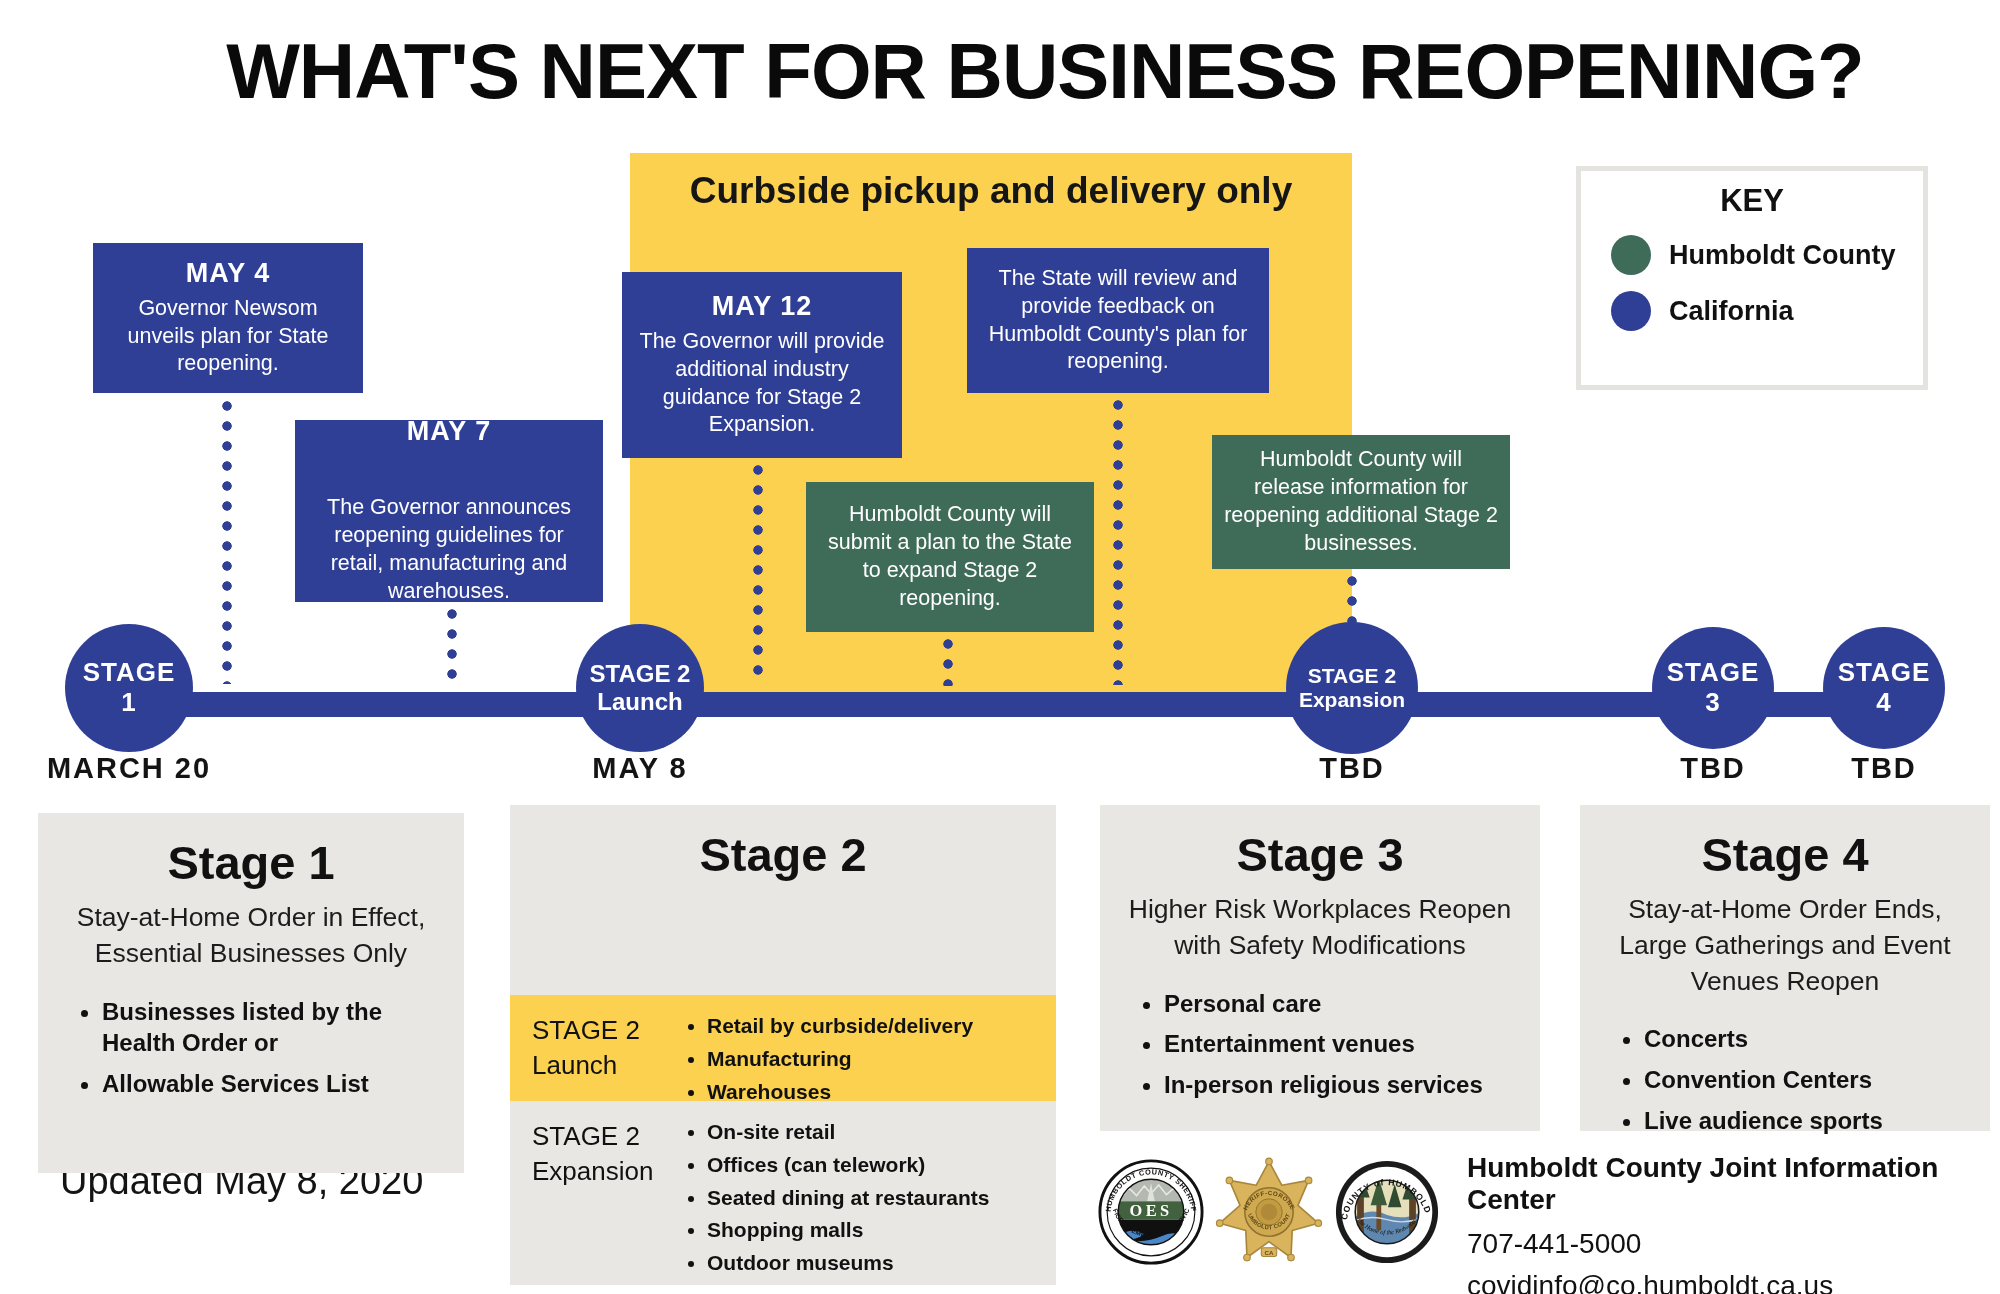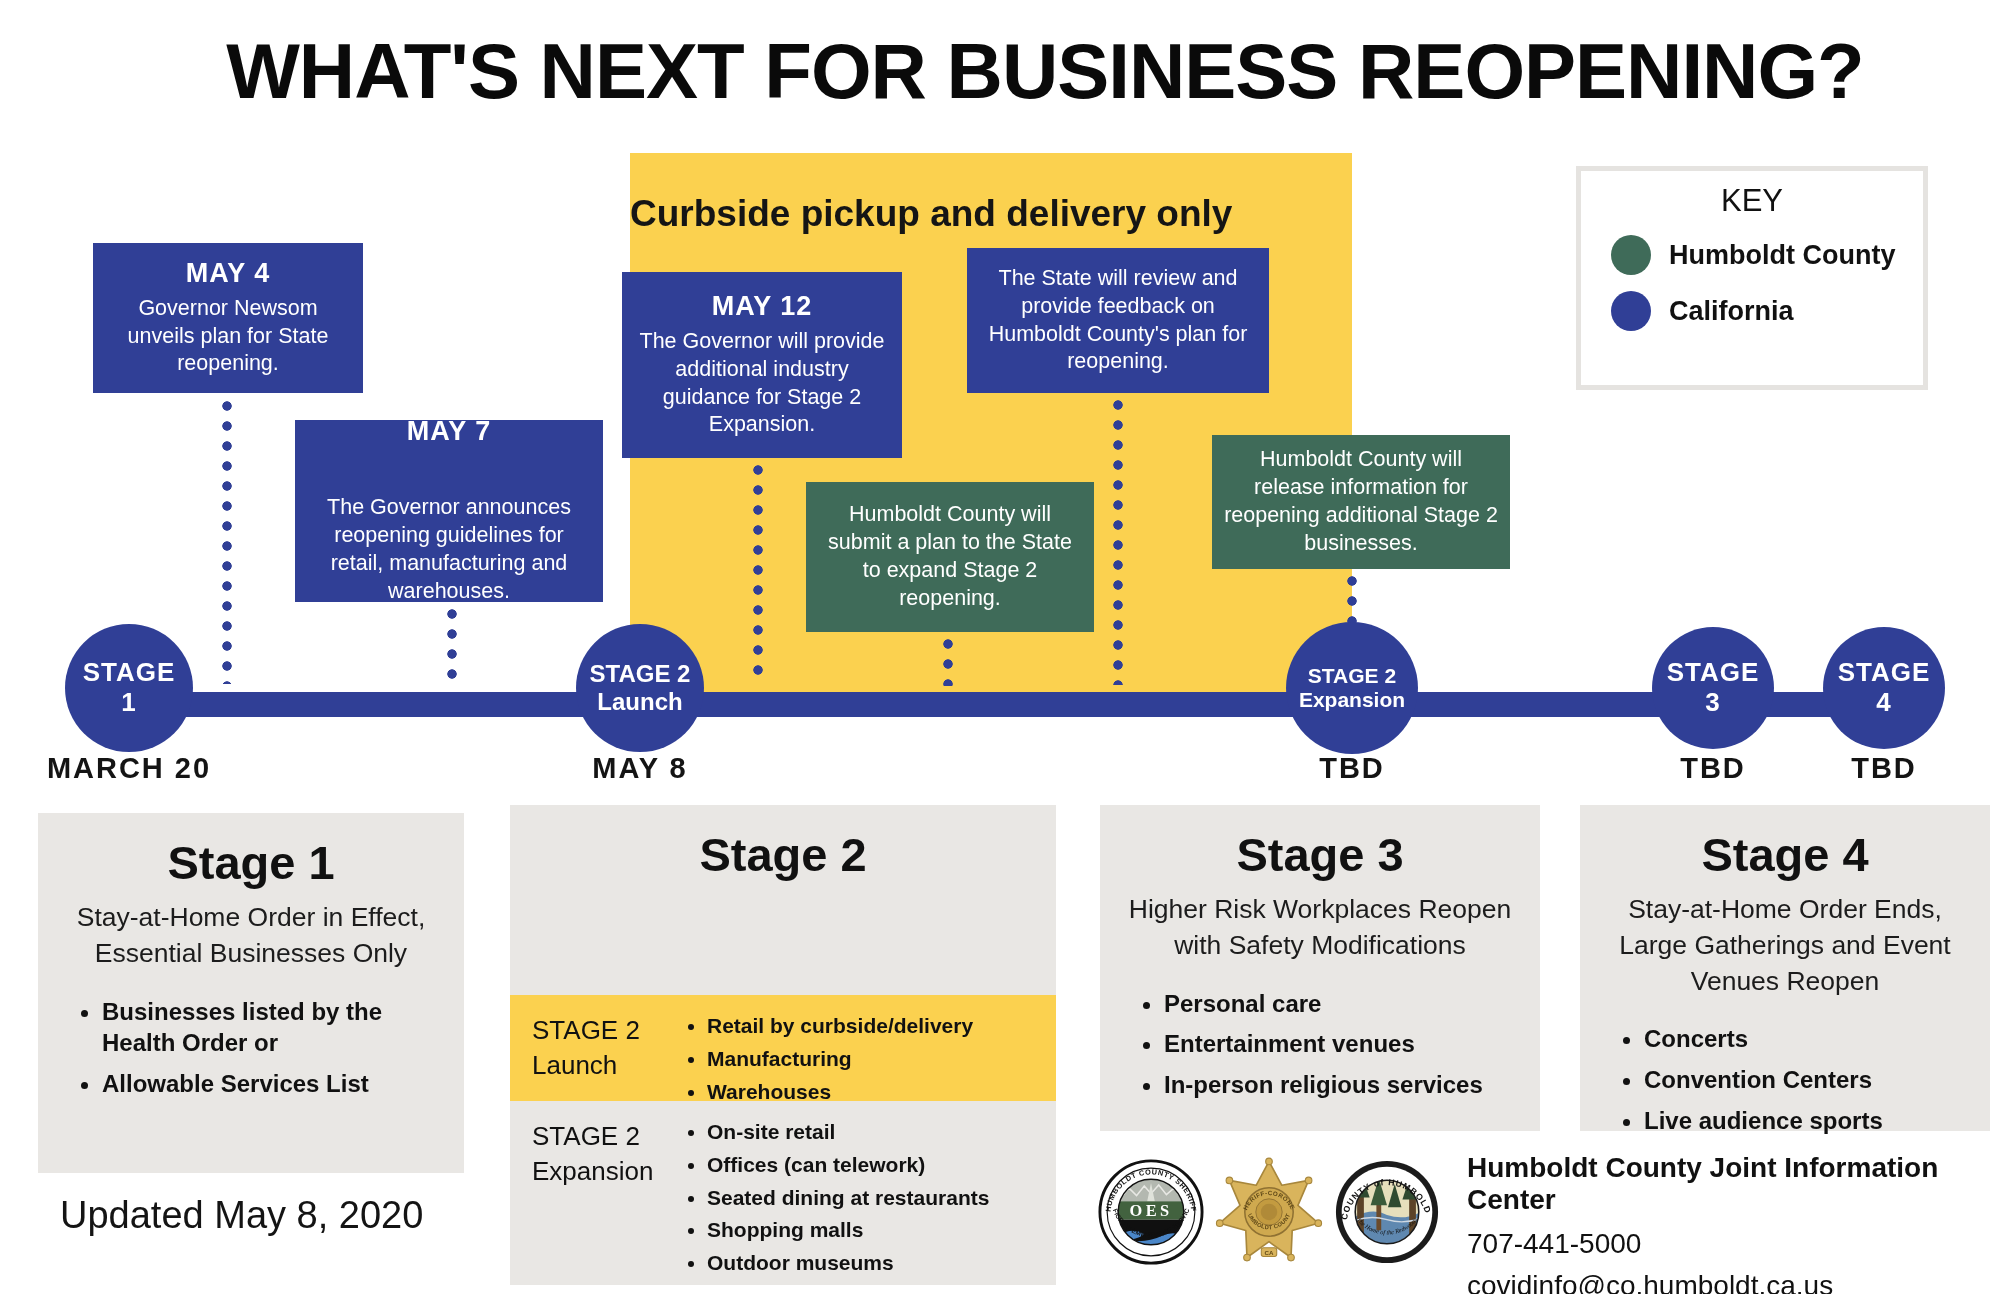--- a/index.html
+++ b/index.html
@@ -11,29 +11,29 @@
   
   #page-title{
     top:26px;left:0;width:2000px;text-align:center;
     font-size:78px;font-weight:900;letter-spacing:-1px;color:#0a0a0a;padding-left:45px;
   }
   
   #curbside-panel{
     left:630px;top:153px;width:722px;height:552px;background:#FBD14F;z-index:1;
   }
   #curbside-heading{
-    left:630px;top:170px;width:722px;text-align:left;
-    font-size:37px;font-weight:800;color:#151515;z-index:2;margin-top:23px;
+    left:630px;top:170px;width:722px;text-align:center;
+    font-size:37px;font-weight:800;color:#151515;z-index:2;
   }
   
   #key-box{
     left:1576px;top:166px;width:352px;height:224px;background:#fff;
     border:5px solid #E5E3E0;box-sizing:border-box;z-index:2;
   }
-  .key-title{ text-align:center;font-size:31px;font-weight:400;margin-top:12px;}
+  .key-title{ text-align:center;font-size:31px;font-weight:700;margin-top:12px;}
   .key-row{ display:flex;align-items:center;gap:18px;margin:16px 0 0 30px;}
   .key-dot{ width:40px;height:40px;border-radius:50%;}
   .key-dot.green{background:#3F6B59;}
   .key-dot.blue{background:#303F96;}
   .key-label{font-size:27px;font-weight:700;}
   
   .callout{
     position:absolute;color:#fff;text-align:center;box-sizing:border-box;
     display:flex;flex-direction:column;justify-content:center;
     padding:10px 12px;z-index:4;
@@ -91,21 +91,21 @@
   .stage-bullets li{margin-bottom:9px;}
   
   .s2-head{height:168px;box-sizing:border-box;}
   .s2-band{display:flex;box-sizing:border-box;padding:12px 8px 8px 22px;}
   .s2-band.launch{background:#FBD14F;height:106px;}
   .s2-band.expansion{height:206px;}
   .s2-label{width:145px;font-size:26px;color:#111;line-height:1.35;padding-top:6px;}
   .s2-bullets{margin:0;padding:4px 0 0 30px;font-size:21px;font-weight:700;line-height:1.42;}
   .s2-bullets li{margin-bottom:3px;}
   
-  #updated-text{left:60px;top:1160px;font-size:38px;color:#141414;margin-top:34px;}
+  #updated-text{left:60px;top:1160px;font-size:38px;color:#141414;}
   #footer-logos{left:1098px;top:1146px;width:350px;height:132px;display:flex;align-items:center;gap:10px;z-index:2;}
   #contact-block{left:1467px;top:1152px;width:540px;}
   #contact-org{font-size:28px;font-weight:700;margin-bottom:12px;}
   #contact-phone{font-size:28px;margin-bottom:10px;}
   #contact-email{font-size:28px;}
 </style>
 </head>
 <body>
 
 <div class="abs" id="page-title">WHAT'S NEXT FOR BUSINESS REOPENING?</div>

